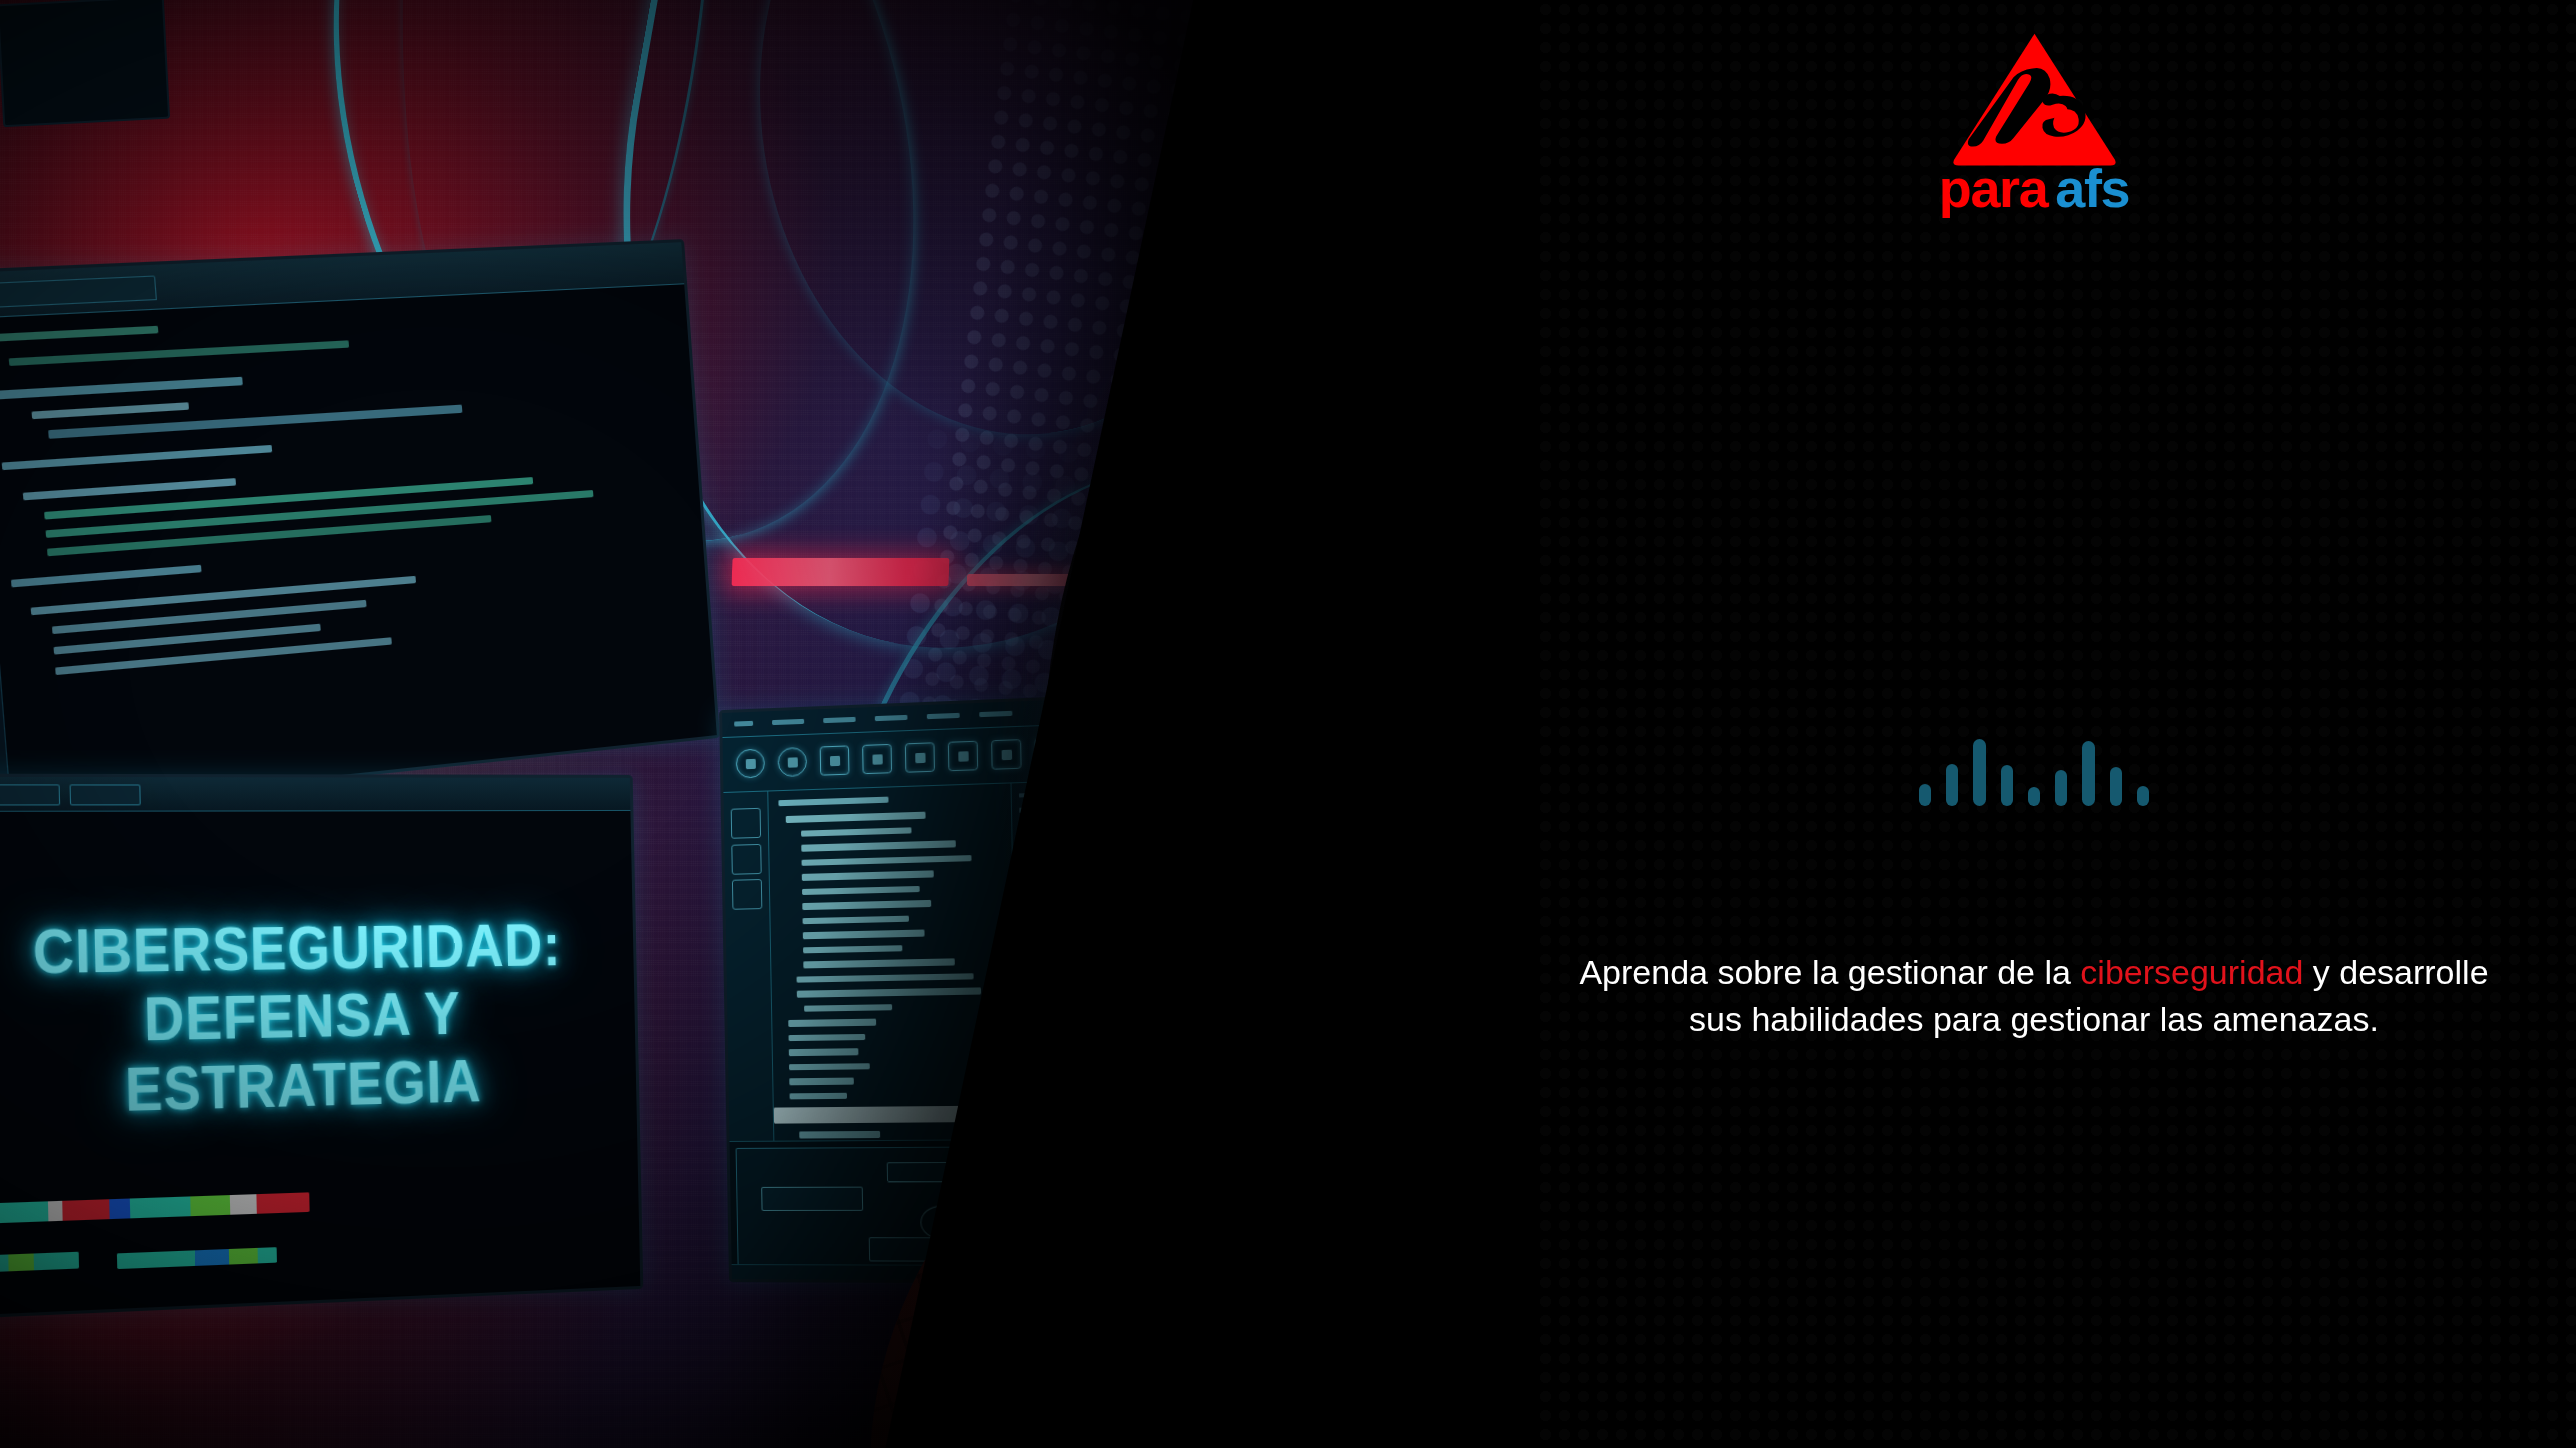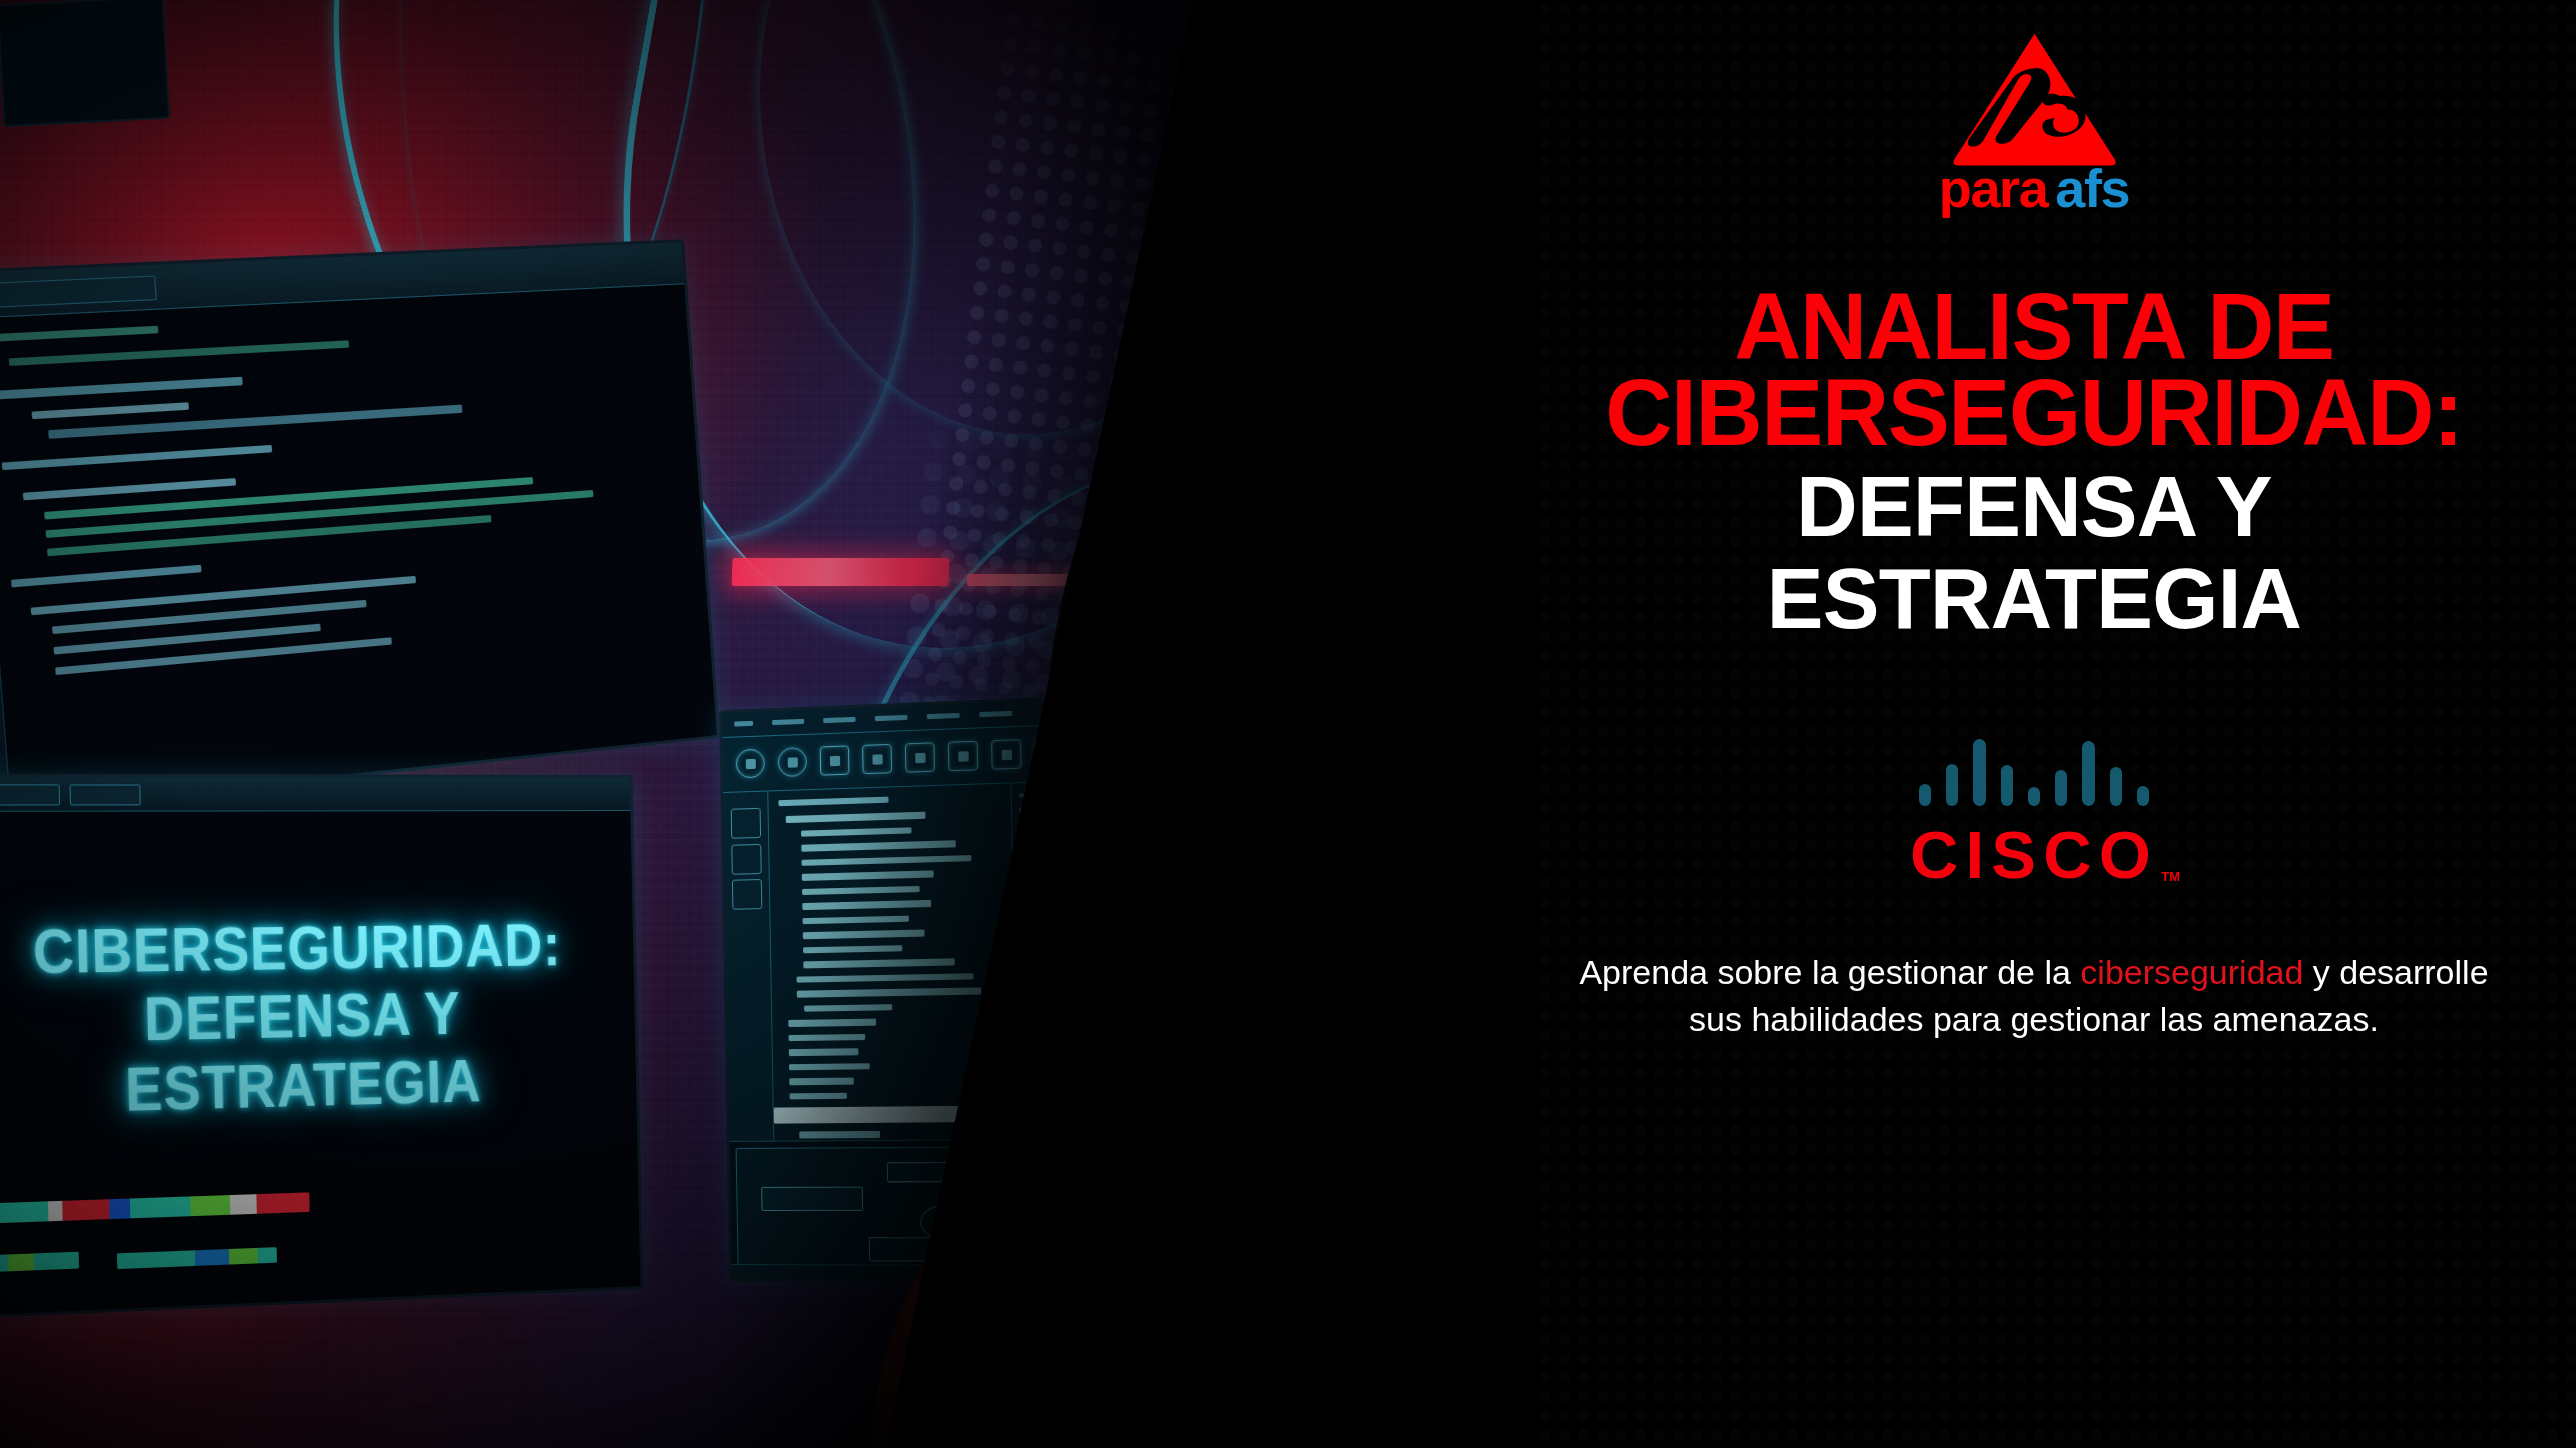--- a/index.html
+++ b/index.html
@@ -648,43 +648,33 @@
             <path d="M168 112 Q184 112 186 126 Q188 140 172 144 Q158 147 152 138 Q148 128 156 120 Q161 114 168 112 Z" fill="#ff0000"></path>
           </svg>
         </div>
         <div class="cursafs-word">
           <span class="c1">para</span><span class="c2">afs</span>
         </div>
       </div>
 
     </div>
 
-    <div id="heading">
-      <div class="h-red">ANALISTA DE</div>
-      <div class="h-red">CIBERSEGURIDAD:</div>
-      <div class="h-white">DEFENSA Y</div>
-      <div class="h-white">ESTRATEGIA</div>
-    </div>
 
     <div id="cisco">
       <div id="cisco-bars">
         <div class="bar" style="height:22px"></div>
         <div class="bar" style="height:42px"></div>
         <div class="bar" style="height:67px"></div>
         <div class="bar" style="height:41px"></div>
         <div class="bar" style="height:19px"></div>
         <div class="bar" style="height:36px"></div>
         <div class="bar" style="height:65px"></div>
         <div class="bar" style="height:39px"></div>
         <div class="bar" style="height:20px"></div>
       </div>
-      <div id="cisco-word">
-        <span>CISCO</span>
-        <span id="cisco-tm">TM</span>
-      </div>
     </div>
 
     <div id="desc">
       <span>Aprenda sobre la gestionar de la </span><span class="hi">ciberseguridad</span><span> y desarrolle sus habilidades para gestionar las amenazas.</span>
     </div>
 
   </div>
 </div>
 
 

